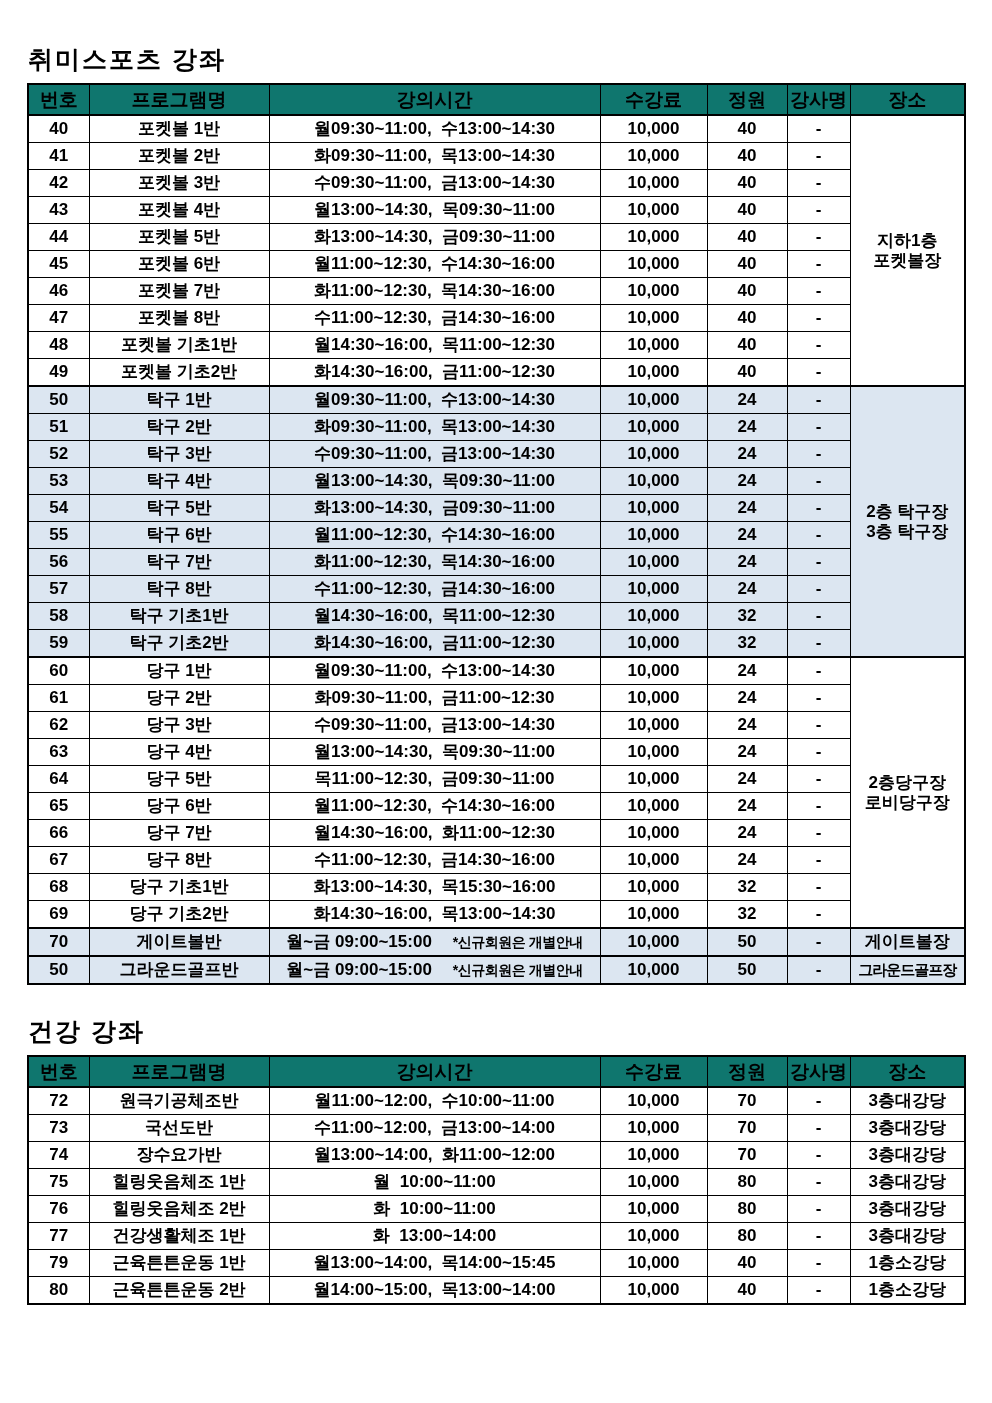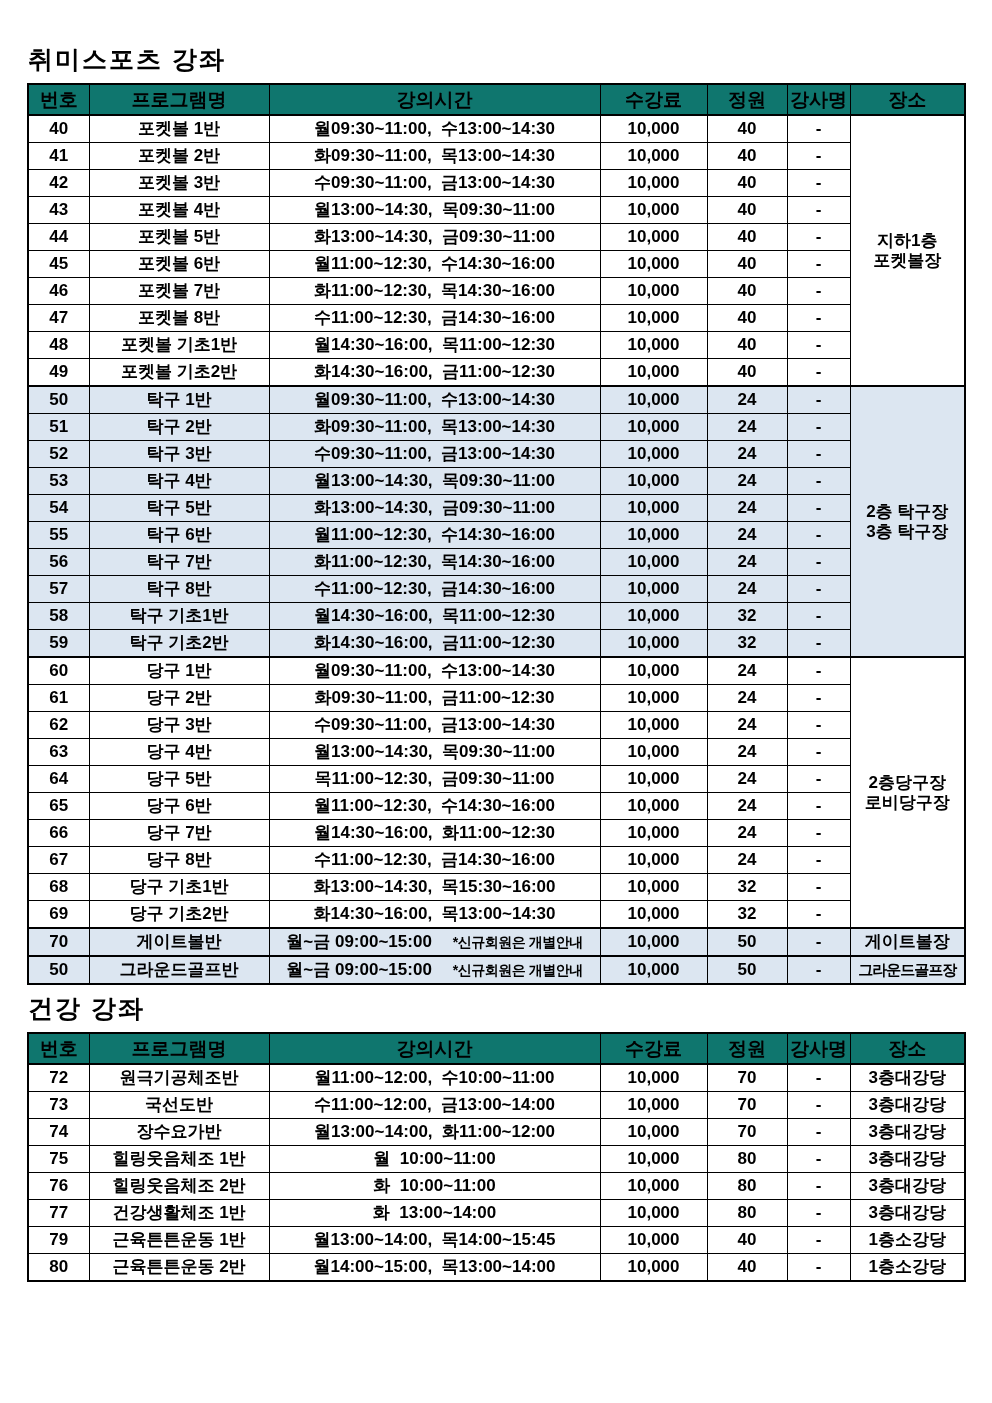--- a/index.html
+++ b/index.html
@@ -7,21 +7,21 @@
     width:992px; height:1403px;
     font-family:"Liberation Sans","DejaVu Sans",sans-serif;
     color:#000;
   }
   .page { padding:44px 13px 0 27px; }
 
   .sec-title {
     font-size:25px; font-weight:bold; letter-spacing:2px;
     margin:0 0 9px 1px; line-height:1.2;
   }
-  .section + .section { margin-top:8px; }
+  .section + .section { margin-top:31px; }
 
   table.course {
     border-collapse:collapse; table-layout:fixed;
     width:937px;
     border:2px solid #000;
   }
   table.course th, table.course td {
     border:1px solid #000;
     font-weight:bold;
     text-align:center;

